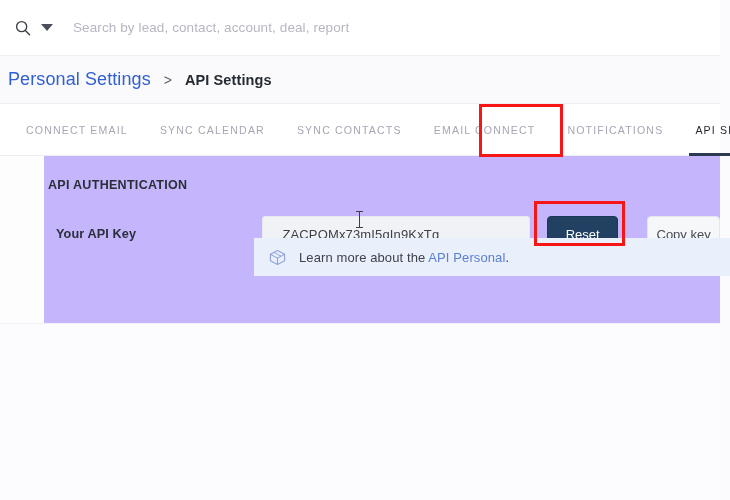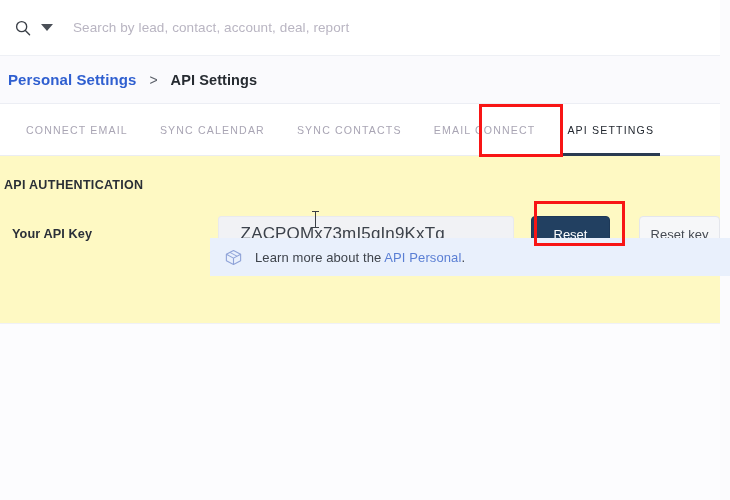--- a/index.html
+++ b/index.html
@@ -66,22 +66,22 @@
   
   .breadcrumb {
     height: 48px;
     background: #fafafd;
     display: flex;
     align-items: center;
     padding: 0 8px;
     border-bottom: 1px solid #eceef4;
   }
   .crumb-link {
-    font-size: 15px;
-    font-weight: bold;
+    font-size: 18px;
+    font-weight: normal;
     color: #2f5fd0;
     letter-spacing: .1px;
     cursor: pointer;
     text-decoration: none;
   }
   .crumb-sep {
     margin: 0 13px;
     font-size: 14px;
     color: #5a5f68;
   }
@@ -122,24 +122,25 @@
     position: absolute;
     left: 10px;
     right: 10px;
     bottom: -1px;
     height: 3px;
     background: #2a3b52;
   }
 
   
   .content {
-    background: #fef9c3;
+    background: #c4b5fd;
     padding-top: 22px;
     height: 167px;
     position: relative;
+    margin-left: 44px;
   }
   .section-title {
     font-size: 12.5px;
     font-weight: bold;
     letter-spacing: .3px;
     color: #2a2f36;
     padding-left: 4px;
   }
 
   .field-row {
@@ -158,21 +159,21 @@
   }
   .apikey-box {
     width: 320px;
     height: 36px;
     background: #f1f2f5;
     border: 1px solid #e9eaee;
     border-radius: 3px;
     display: flex;
     align-items: center;
     padding: 0 12px;
-    font-size: 17px;
+    font-size: 13px;
     color: #3c424b;
     letter-spacing: .15px;
     position: relative;
   }
   .text-caret {
     position: absolute;
     left: 96px;
     top: -6px;
     width: 1px;
     height: 17px;
@@ -294,41 +295,44 @@
       </div>
     <div class="tab">
         <span>SYNC CALENDAR</span>
       </div>
     <div class="tab">
         <span>SYNC CONTACTS</span>
       </div>
     <div class="tab">
         <span>EMAIL CONNECT</span>
       </div>
+    <div class="tab">
+        <span>NOTIFICATIONS</span>
+      </div>
     <div class="tab active">
         <span>API SETTINGS</span>
       </div>
 
   </div>
 
   <div class="content">
 
     <div class="section-title">API AUTHENTICATION</div>
 
     <div class="field-row">
       <div class="field-label">Your API Key</div>
 
       <div class="apikey-box">
         <span>_ZACPOMx73mI5qIn9KxTg</span>
         <span class="text-caret"></span>
       </div>
 
       <button class="btn btn-primary">Reset</button>
 
-      <button class="btn btn-secondary">Reset key</button>
+      <button class="btn btn-secondary">Copy key</button>
     </div>
 
     <div class="banner">
       <svg class="banner-icon" viewBox="0 0 24 24" fill="none">
         <path d="M12 3.2 21 8v8l-9 4.8L3 16V8l9-4.8Z" stroke="currentColor" stroke-width="1.4" stroke-linejoin="round"></path>
         <path d="M3 8l9 4.8L21 8" stroke="currentColor" stroke-width="1.4" stroke-linejoin="round"></path>
         <path d="M12 12.8v8" stroke="currentColor" stroke-width="1.4"></path>
         <path d="M7.5 5.6 16.5 10.4" stroke="currentColor" stroke-width="1.2"></path>
       </svg>
       <span class="banner-text">

